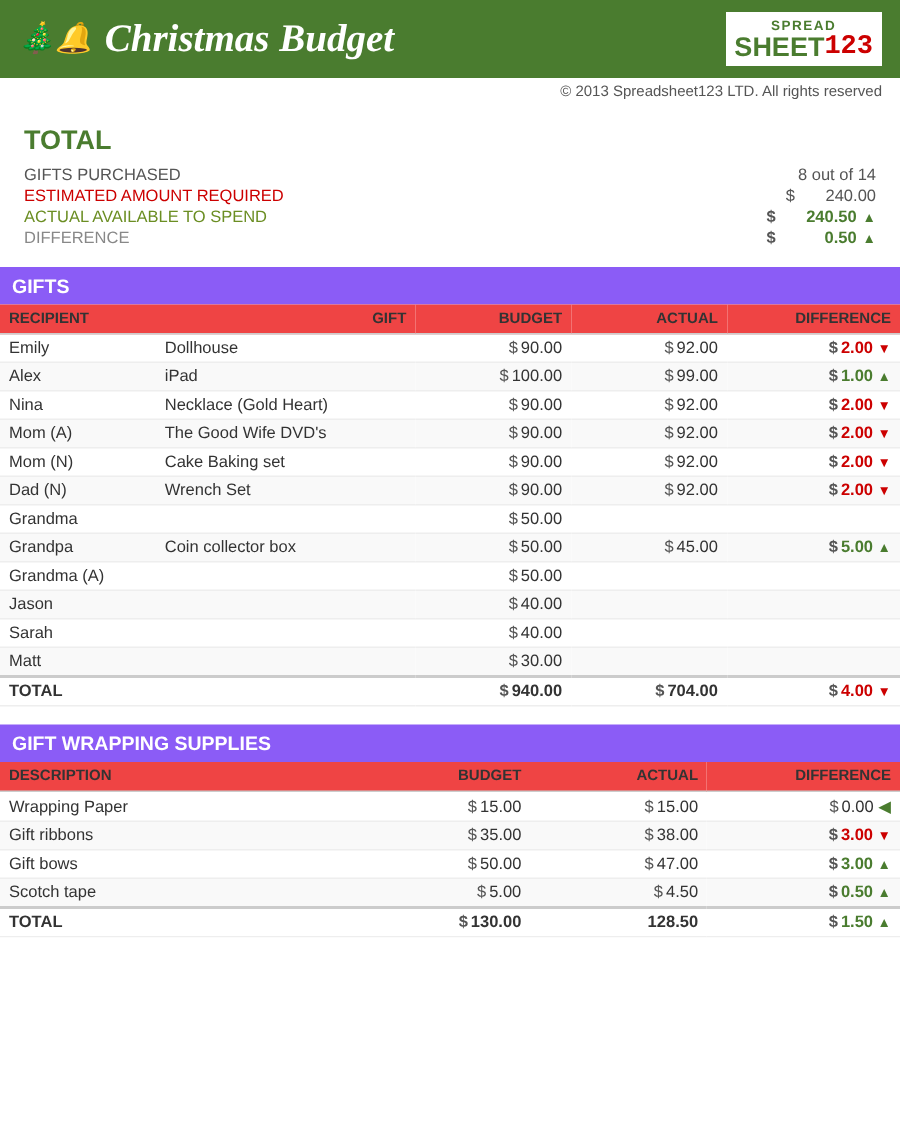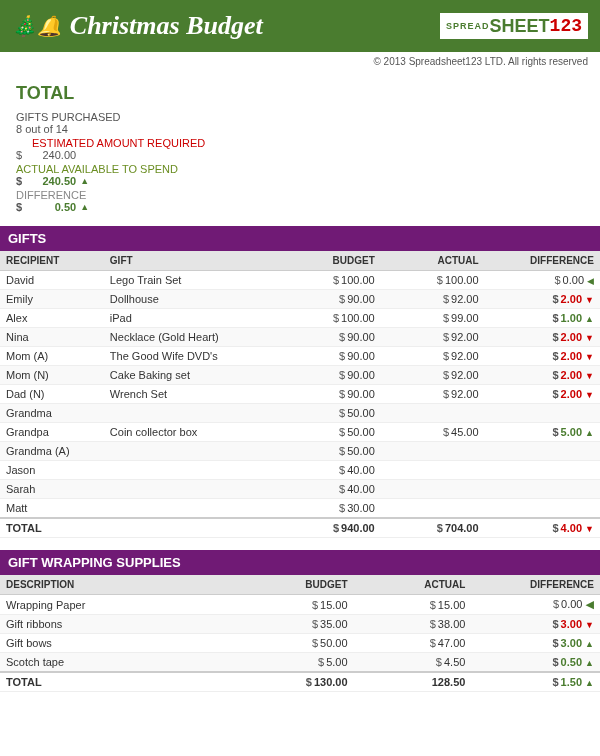--- a/index.html
+++ b/index.html
@@ -21,21 +21,21 @@
       font-weight: bold;
       color: #fff;
       display: flex;
       align-items: center;
       gap: 8px;
     }
     .logo-box {
       background: #fff;
       padding: 4px 6px;
       display: flex;
-      flex-direction: row;
+      flex-direction: column;
       align-items: center;
     }
     .logo-spread { font-size: 9px; font-weight: bold; color: #4a7c2f; letter-spacing: 1px; }
     .logo-sheet { font-size: 18px; font-weight: bold; color: #4a7c2f; line-height: 1; }
     .logo-123 { font-size: 18px; font-weight: bold; color: #c00; line-height: 1; font-family: Liberation Mono, monospace; }
     .logo-row { display: flex; align-items: center; }
 
     .copyright {
       text-align: right;
       font-size: 10px;
@@ -47,72 +47,72 @@
     .summary-section { padding: 10px 16px 12px; }
     .total-label {
       font-size: 18px;
       font-weight: bold;
       color: #4a7c2f;
       margin-bottom: 6px;
     }
     .summary-row {
       display: flex;
       justify-content: space-between;
+      align-items: center;
       padding: 1px 0;
-      flex-direction: column;
     }
     .summary-label { color: #888; font-size: 11px; }
-    .summary-label.red { color: #c00; font-size: 11px; margin-left: 16px; }
+    .summary-label.red { color: #c00; font-size: 11px; }
     .summary-label.olive { color: #6b8e23; font-size: 11px; }
     .summary-value {
       display: flex;
       align-items: center;
       gap: 4px;
       font-size: 11px;
       color: #555;
     }
     .summary-value .dollar { color: #555; }
     .summary-value .amount { min-width: 50px; text-align: right; }
     .gifts-purchased { color: #555; }
     .gifts-count { font-size: 11px; color: #555; }
 
     
     .section-header {
-      background: #701a75;
+      background: #8b5cf6;
       color: #fff;
       font-weight: bold;
       font-size: 13px;
       padding: 5px 8px;
     }
 
     
     table {
       width: 100%;
       border-collapse: collapse;
       font-size: 11px;
     }
     th {
-      background: #e5e5e5;
+      background: #ef4444;
       padding: 4px 6px;
       text-align: left;
       font-weight: bold;
       font-size: 10px;
       color: #333;
       border-bottom: 1px solid #ccc;
     }
     td {
       padding: 3px 6px;
       border-bottom: 1px solid #eee;
       color: #333;
     }
     tr:nth-child(even) td { background: #f9f9f9; }
     tr:nth-child(odd) td { background: #fff; }
 
     .col-recipient { width: 90px; }
-    .col-gift { width: 150px; }
+    .col-gift { width: 150px; text-align: right; }
     .col-budget { width: 90px; text-align: right; }
     .col-actual { width: 90px; text-align: right; }
     .col-diff { width: 100px; text-align: right; }
 
     .num-cell { text-align: right; }
     .diff-red { color: #c00; font-weight: bold; }
     .diff-green { color: #4a7c2f; font-weight: bold; }
 
     .total-row td {
       font-weight: bold;
@@ -194,27 +194,20 @@
     <tr>
       <th class="col-recipient">RECIPIENT</th>
       <th class="col-gift">GIFT</th>
       <th class="col-budget num-cell">BUDGET</th>
       <th class="col-actual num-cell">ACTUAL</th>
       <th class="col-diff num-cell">DIFFERENCE</th>
     </tr>
   </thead>
   <tbody id="gifts-tbody">
       <tr>
-    <td>David</td>
-    <td>Lego Train Set</td>
-    <td class="num-cell"><span class="dollar-sign">$</span>100.00</td>
-    <td class="num-cell"><span class="dollar-sign">$</span>100.00</td>
-    <td class="num-cell"><span class="dollar-sign ">$</span><span class="">0.00</span> <span class="tri-right" style="color:#4a7c2f">◀</span></td>
-  </tr>
-      <tr>
     <td>Emily</td>
     <td>Dollhouse</td>
     <td class="num-cell"><span class="dollar-sign">$</span>90.00</td>
     <td class="num-cell"><span class="dollar-sign">$</span>92.00</td>
     <td class="num-cell"><span class="dollar-sign diff-red">$</span><span class="diff-red">2.00</span> <span class="tri-down">▼</span></td>
   </tr>
       <tr>
     <td>Alex</td>
     <td>iPad</td>
     <td class="num-cell"><span class="dollar-sign">$</span>100.00</td>

